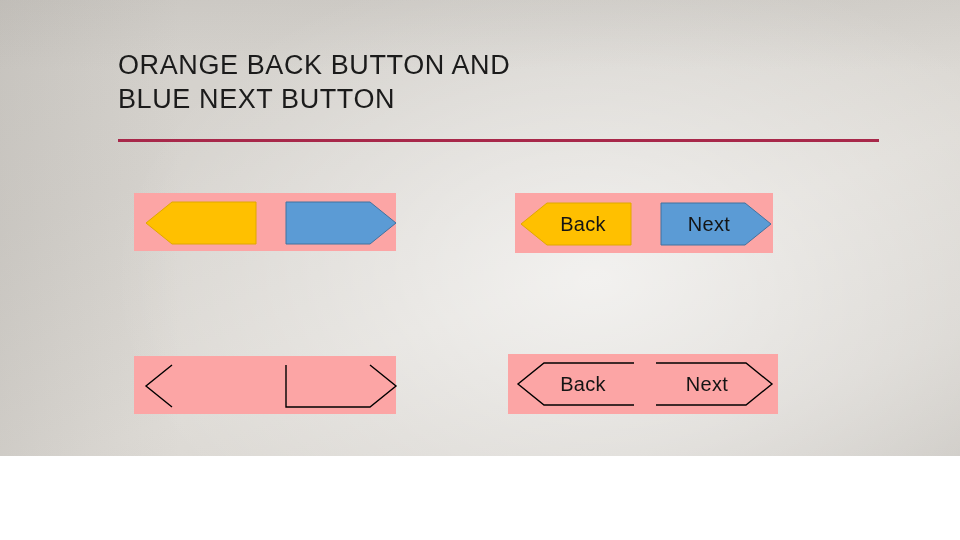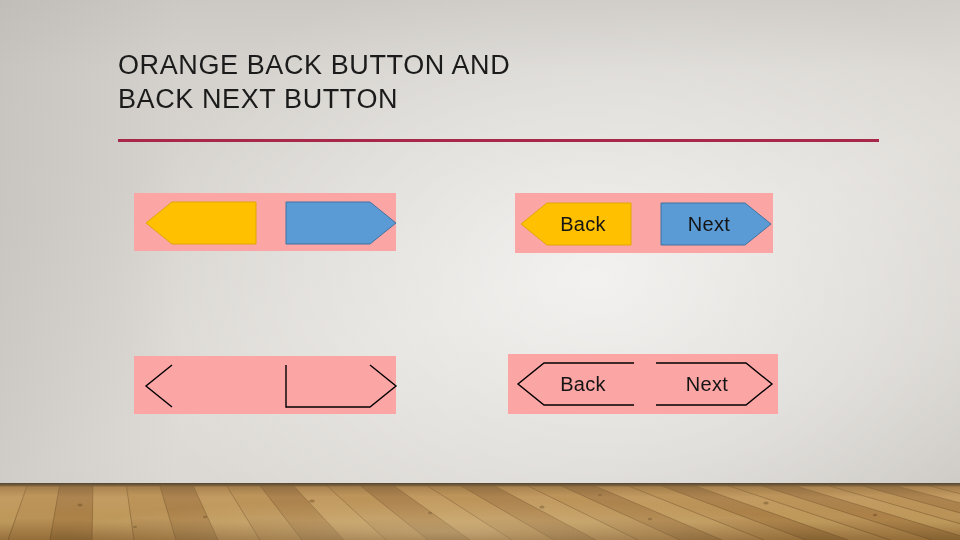--- a/index.html
+++ b/index.html
@@ -9,21 +9,21 @@
     background: #ffffff;
   }
   body {
     font-family: "Liberation Sans", sans-serif;
   }
 
   
   .slide {
     position: relative;
     width: 960px;
-    height: 540px;
+    height: 456px;
     overflow: hidden;
     background: #d4d1cc;
     text-decoration: underline;
   }
 
   
   .wall {
     position: absolute;
     left: 0;
     top: 0;
@@ -251,21 +251,21 @@
         <ellipse cx="175" cy="44" rx="2.0" ry="1.1"></ellipse>
         <ellipse cx="640" cy="12" rx="2.0" ry="1.1"></ellipse>
       </g>
     </svg>
     <div class="floor-edge"></div>
     <div class="floor-sheen"></div>
   </div>
 
   <div class="title-block">
     <div class="title-line">ORANGE BACK BUTTON AND</div>
-    <div class="title-line">BACK NEXT BUTTON</div>
+    <div class="title-line">BLUE NEXT BUTTON</div>
   </div>
   <div class="title-rule"></div>
 
   <div class="panel" id="panel-tl">
 
     <div class="arrow-btn" style="left:12px; top:9px; width:110px; height:42px;">
       <svg width="110" height="42" viewBox="0 0 110 42">
         <polygon points="26,0 110,0 110,42 26,42 0,21" fill="#ffc000" stroke="#e0a800" stroke-width="1"></polygon>
       </svg>
       <span class="arrow-label"></span>

